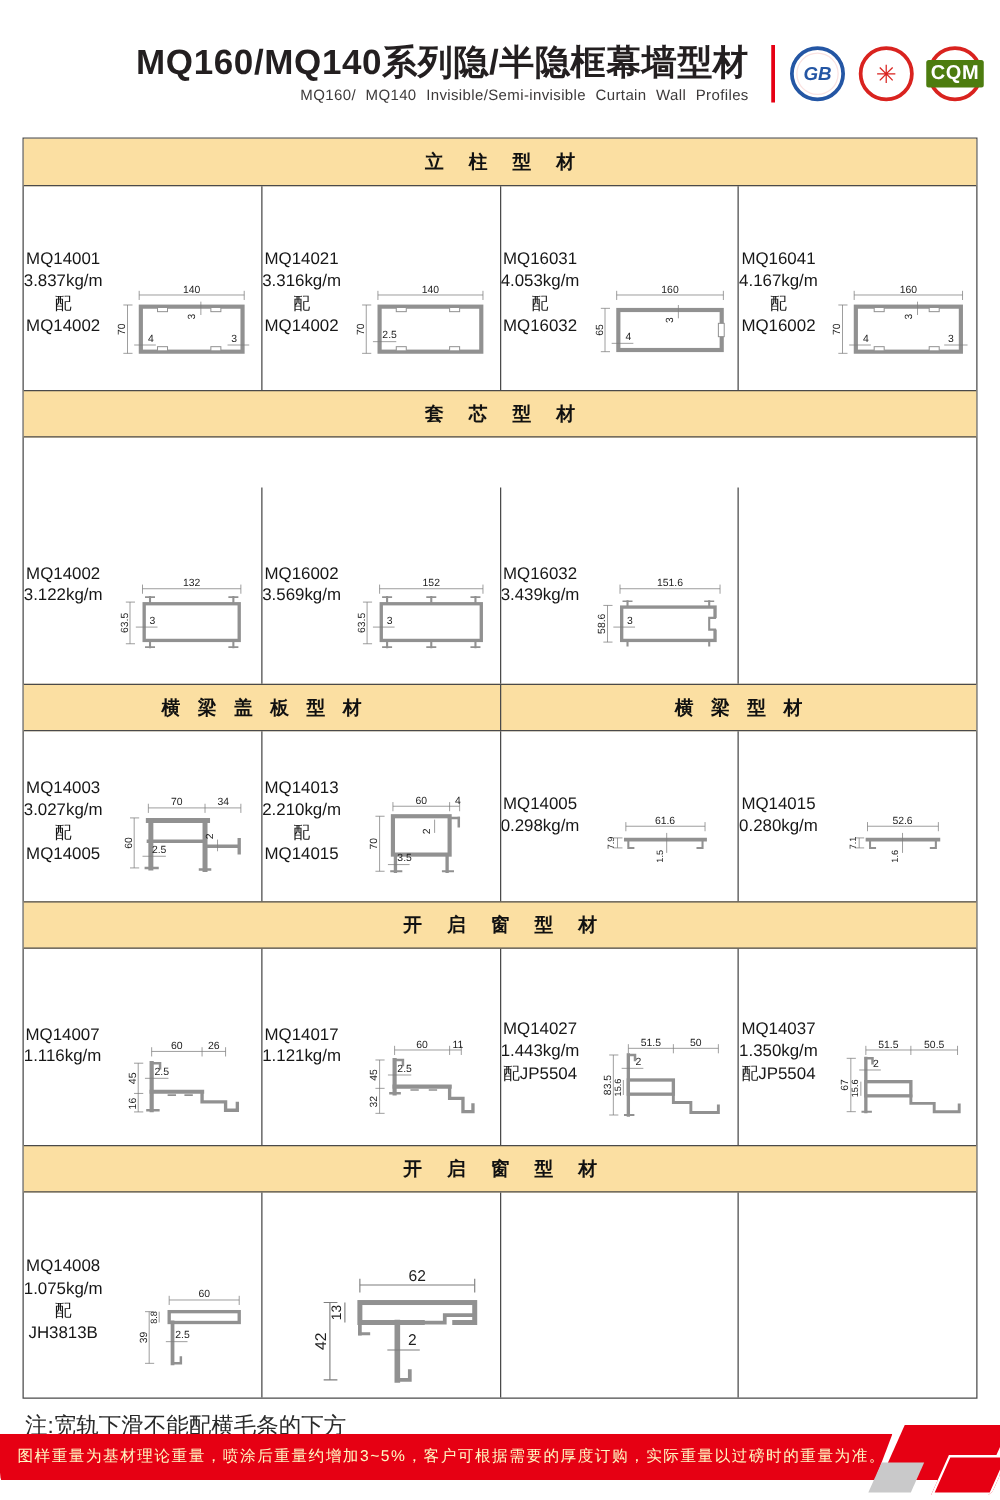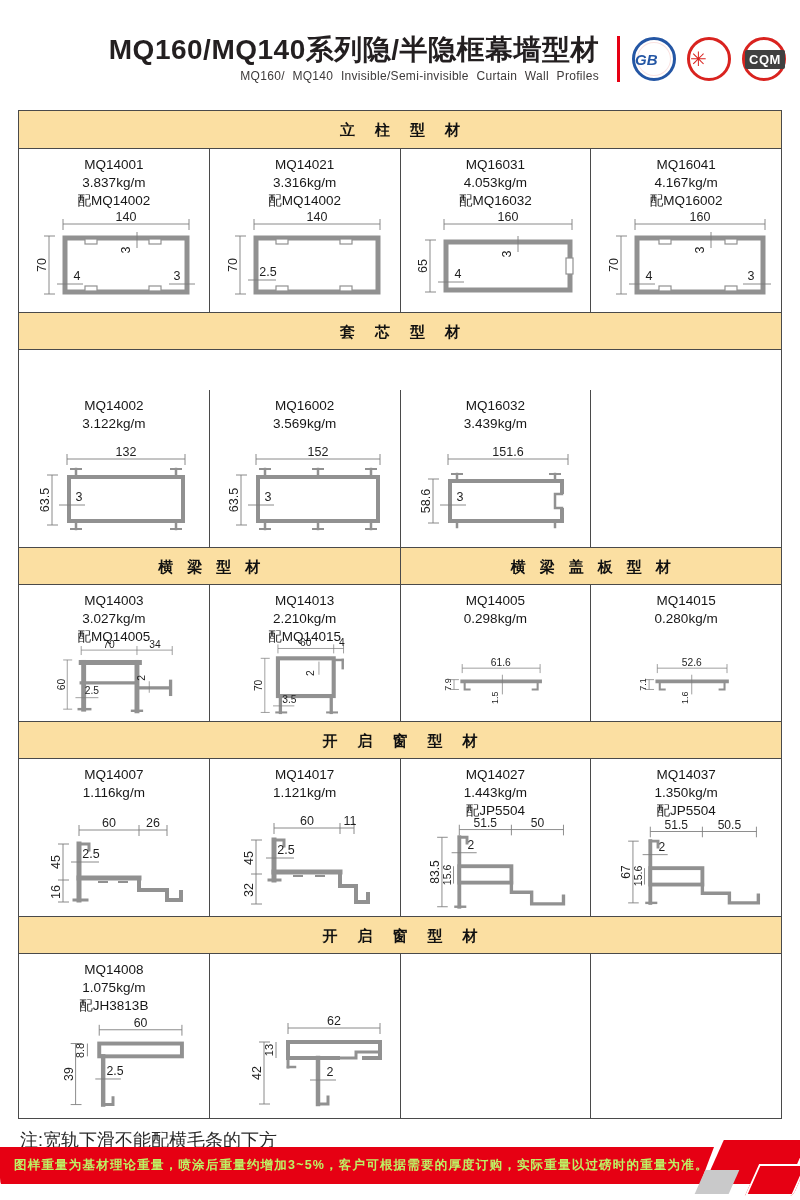--- a/index.html
+++ b/index.html
@@ -7,54 +7,54 @@
   .page { position:relative; width:800px; height:1200px; background:#fff; overflow:hidden;
           font-family:"Liberation Sans", sans-serif; color:#1c1c1c;border-radius:22px; }
 
   
   .header { position:absolute; top:24px; left:0; width:800px; height:70px; display:flex; align-items:center; }
   .titles { flex:1; text-align:right; padding-right:12px; }
   .title-cn { font-size:28px; font-weight:bold; color:#231f20; letter-spacing:0.5px; line-height:1.1; }
   .title-en { font-size:12px; color:#3d3a3a; margin-top:3px; word-spacing:4px; letter-spacing:0.3px; }
   .hdr-divider { width:3px; height:46px; background:#e60013; margin:0 12px 0 6px; }
   .logos { width:168px; display:flex; align-items:center; gap:11px; padding-right:10px; }
-  .logo { width:44px; height:44px; border-radius:50%; display:flex; align-items:center; justify-content:flex-start; flex:0 0 auto; }
+  .logo { width:44px; height:44px; border-radius:50%; display:flex; align-items:center; justify-content:center; flex:0 0 auto; }
   .logo-gb  { border:3px solid #2456a4; color:#2456a4; font-weight:bold; font-style:italic; font-size:15px;
               box-shadow:inset 0 0 0 2px #fff, inset 0 0 0 3px #d9231f22; }
   .logo-seal{ border:3px solid #d9231f; color:#d9231f; font-size:20px; }
   .logo-cqm { border:3px solid #d9231f; }
-  .cqm-band { background:#404040; color:#fff; font-weight:bold; font-size:13px; padding:2px 4px; border-radius:2px; letter-spacing:0.5px; }
+  .cqm-band { background:#4d7c0f; color:#fff; font-weight:bold; font-size:16px; padding:2px 4px; border-radius:2px; letter-spacing:0.5px; }
 
   
   .table { position:absolute; top:110px; left:18px; width:764px; border:1.5px solid #4a4a4a; background:#fff; }
   .band { height:38px; line-height:38px; background:#fbdfa2; text-align:center; font-size:15px; font-weight:bold;
           color:#111; letter-spacing:20px; text-indent:20px; border-top:1px solid #4a4a4a; border-bottom:1px solid #4a4a4a; }
   .band:first-child { border-top:none; }
   .band.split { display:flex; letter-spacing:0; text-indent:0; padding:0; }
   .band.split > div { flex:1; letter-spacing:14px; text-indent:14px; }
   .band.split > div:first-child { border-right:1px solid #4a4a4a; }
 
   .row { display:flex; }
-  .cell { flex:1; border-right:1px solid #4a4a4a; display:flex; flex-direction:column; align-items:center; overflow:hidden; }
+  .cell { flex:1; border-right:1px solid #4a4a4a; display:flex; flex-direction:row; align-items:center; overflow:hidden; }
   .cell:last-child { border-right:none; }
   .r1 .cell{ height:163px; } .r2 .cell{ height:157px;margin-top:40px; } .r3 .cell{ height:136px; } .r4 .cell{ height:157px; } .r5 .cell{ height:164px; }
 
   .lbl { padding-top:7px; text-align:center; font-size:13.5px; line-height:1.32; color:#171717; min-height:52px; }
   svg.draw { display:block; margin-top:auto; margin-bottom:2px; width:190px; }
   svg.draw text { font-family:"Liberation Sans", sans-serif; font-size:12.5px; fill:#1f1f1f; }
   svg.draw text.sm { font-size:11px; }
   .dl { stroke:#7d7d7d; stroke-width:0.9; fill:none; }
   .p  { stroke:#919191; fill:none; stroke-linecap:square; }
   .pf { stroke:#919191; fill:#ffffff; }
 
   
   .note { position:absolute; top:1128px; left:20px; font-size:18px; color:#2a2a2a; }
   .footer-bar { position:absolute; top:1147px; left:0; width:714px; height:37px; background:#e60013; display:flex; align-items:center;
                 clip-path:polygon(0 0, 100% 0, calc(100% - 14px) 100%, 0 100%); }
-  .disclaimer { flex:1; color:#bef264; font-size:12.5px; font-weight:bold; letter-spacing:1.2px; padding-left:14px; white-space:nowrap; }
+  .disclaimer { flex:1; color:#fef9c3; font-size:12.5px; font-weight:normal; letter-spacing:1.2px; padding-left:14px; white-space:nowrap; }
   .brand { display:flex; align-items:center; gap:7px; margin-right:30px; }
   .brand-txt { text-align:right; color:#fff; font-weight:bold; font-size:8.5px; line-height:1.15; letter-spacing:0.5px; }
   .brand-sep { width:2px; height:22px; background:#fff; }
   .page-num { color:#fff; font-size:20px; font-weight:bold; }
   .deco { position:absolute; transform:skewX(-24deg); }
   .d1 { left:714px; top:1140px; width:84px; height:44px; background:#e60013; }
   .d2 { left:700px; top:1170px; width:34px; height:24px; background:#c9c9ca; }
   .d3 { left:752px; top:1164px; width:48px; height:32px; background:#e60013; border:2px solid #fff; }
 </style>
 </head>
@@ -282,22 +282,22 @@
           <polyline class="p" stroke-width="2.5" points="162,49 155,49 155,63 162,63"></polyline>
           <line class="dl" x1="40" y1="60" x2="66" y2="60"></line>
           <text x="60" y="56" text-anchor="middle">3</text>
         </svg>
       </div>
 
       <div class="cell"></div>
     </div>
 
     <div class="band split">
+      <div>横梁盖板型材</div>
       <div>横梁型材</div>
-      <div>横梁盖板型材</div>
     </div>
     <div class="row r3">
 
       <div class="cell">
         <div class="lbl">
           <div>MQ14003</div>
           <div>3.027kg/m</div>
           <div>配MQ14005</div>
         </div>
         <svg class="draw" viewBox="0 0 190 100" height="100">

